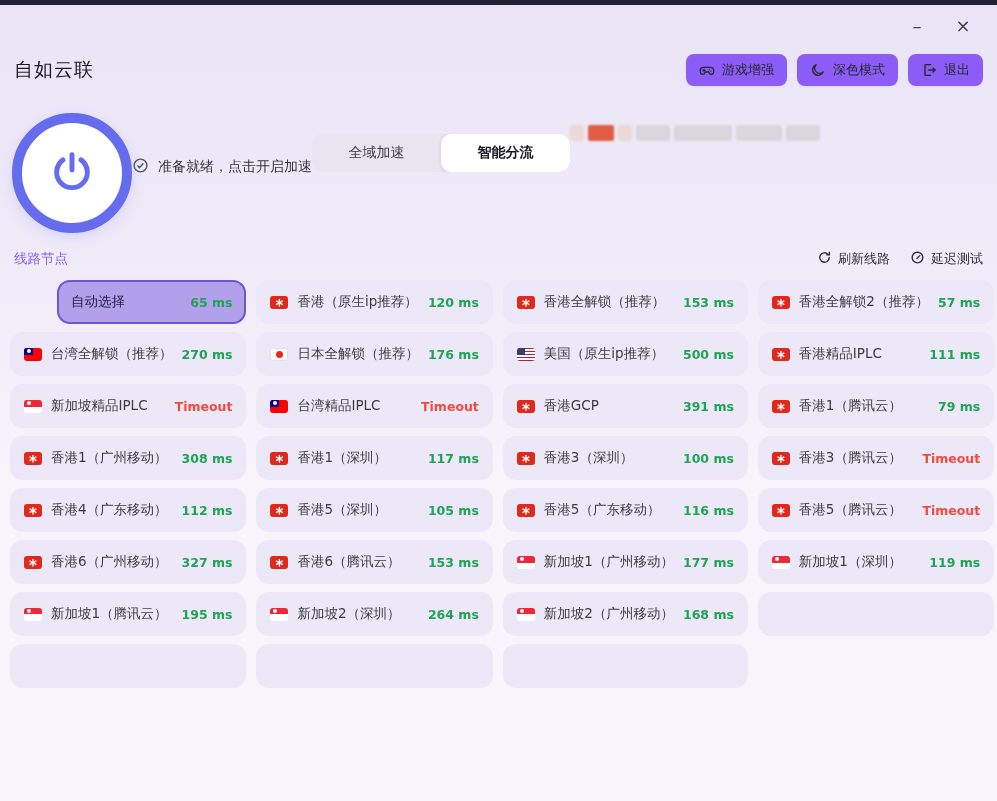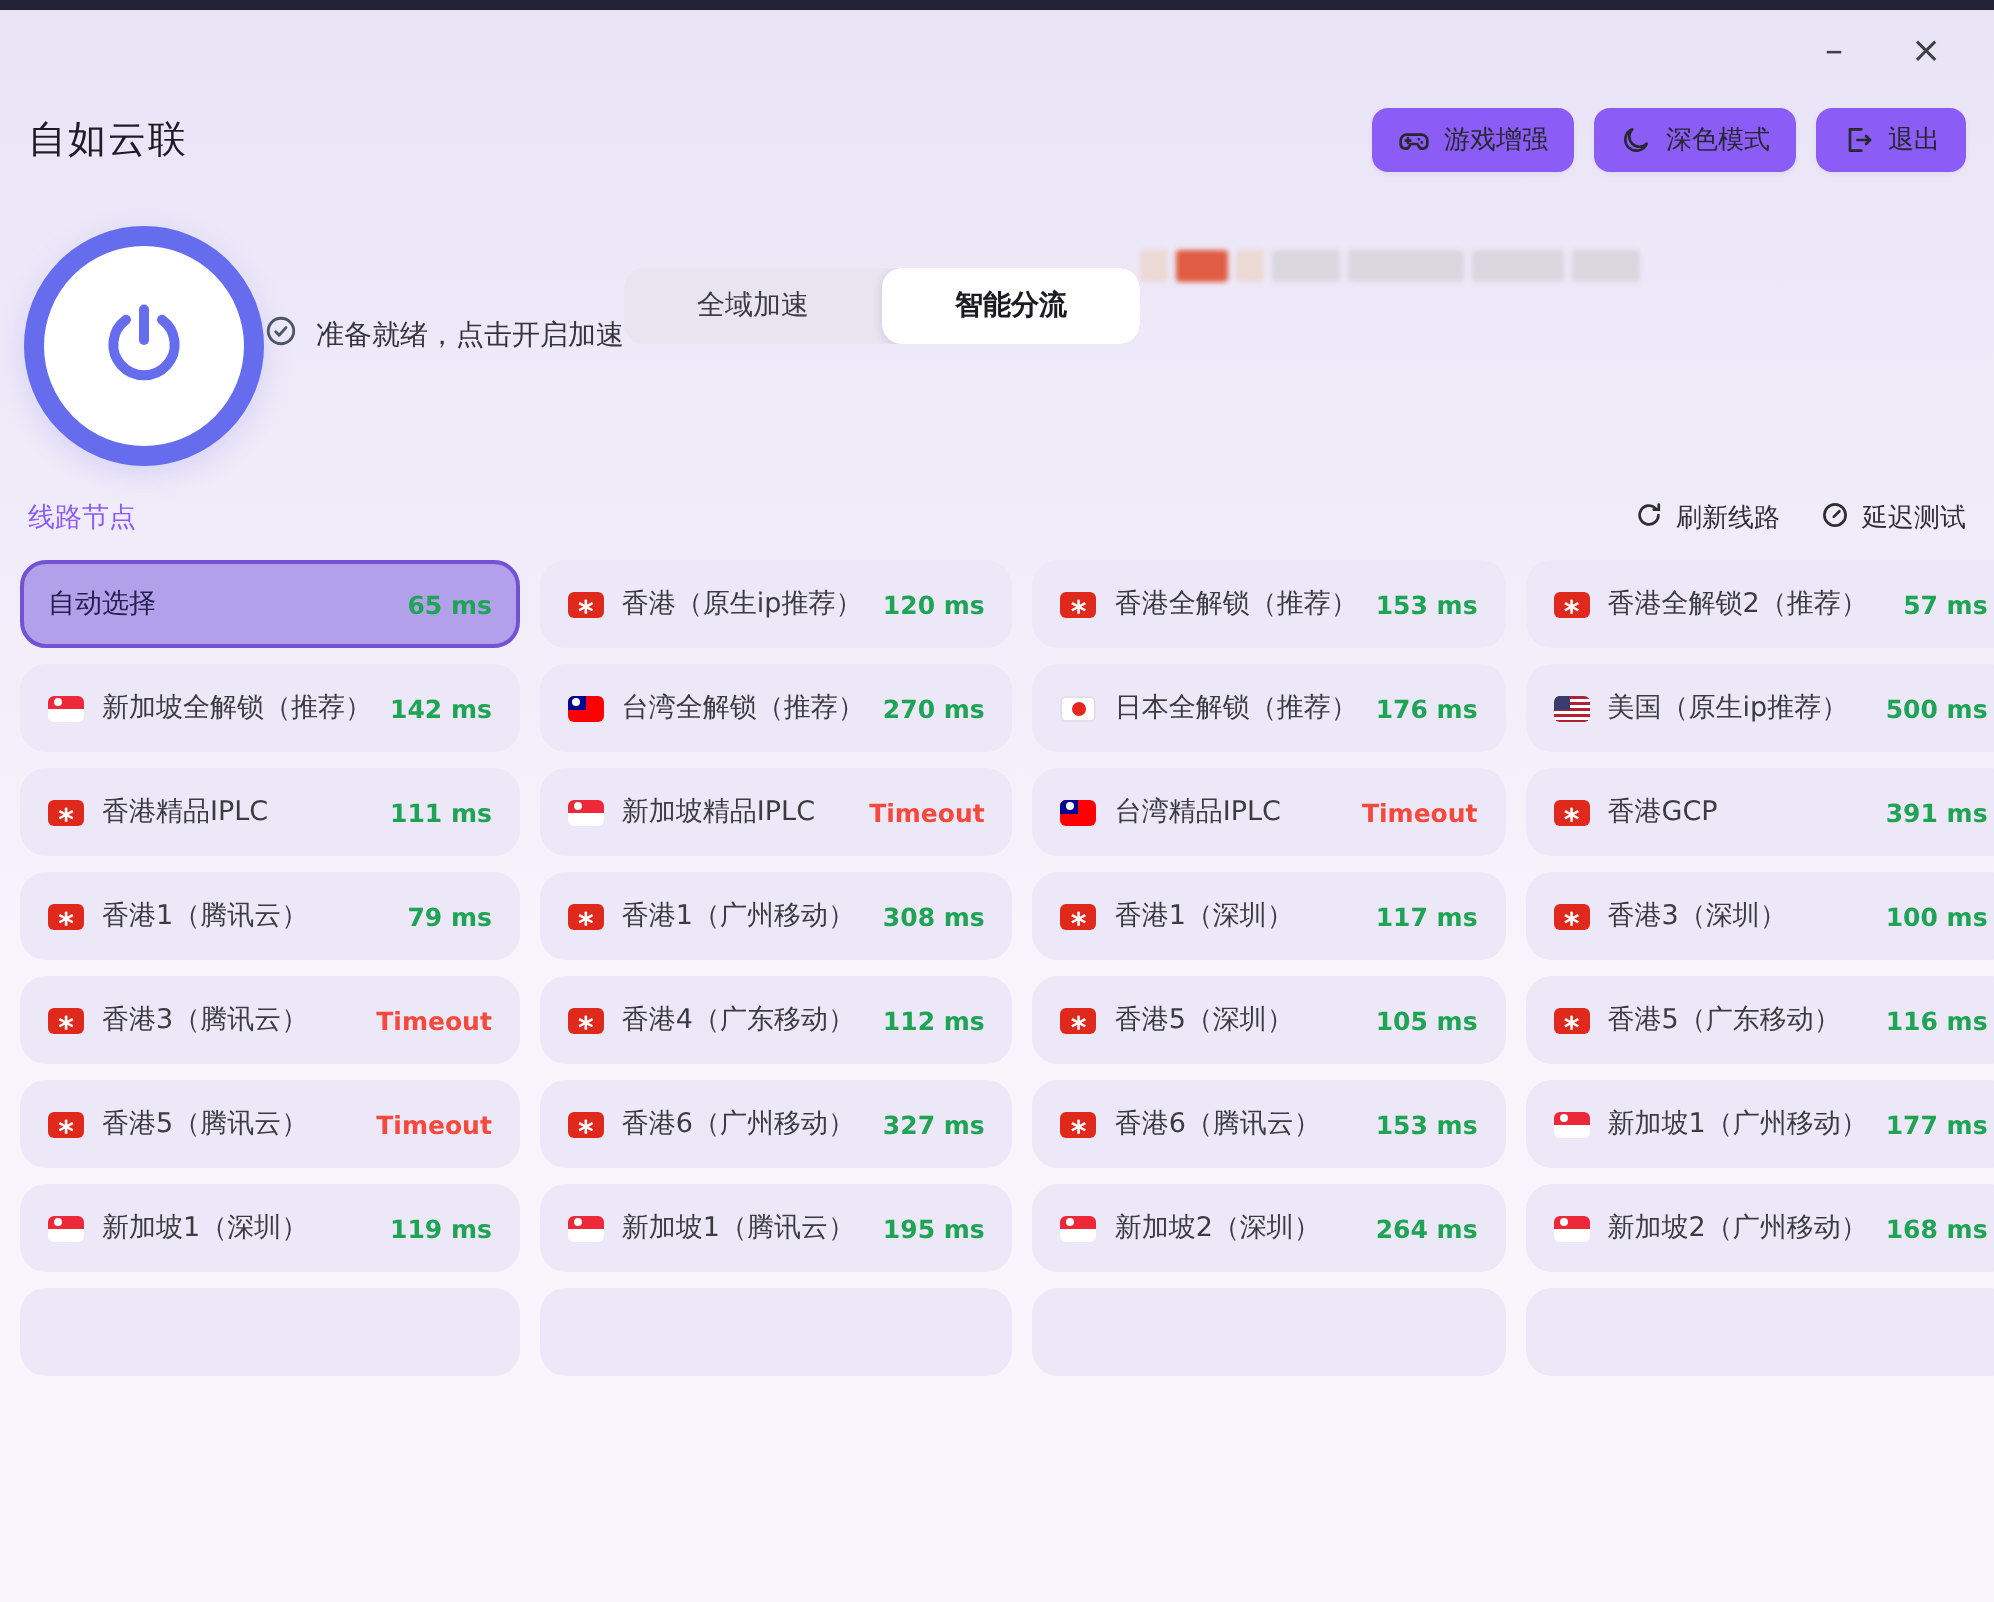--- a/index.html
+++ b/index.html
@@ -49,21 +49,21 @@
   .nodes-head { margin-top:14px; height:24px; display:flex; align-items:center; padding:0 14px; }
   .nodes-title { font-size:13.5px; color:#8b5cf6; }
   .nodes-tools { margin-left:auto; display:flex; gap:20px; }
   .tool-btn { display:flex; align-items:center; gap:6px; font-size:13px; color:#2e2e35;
               background:none; border:none; font-family:inherit; cursor:pointer; }
   .tool-btn svg { width:15px; height:15px; }
   .nodes-grid { margin-top:9px; display:grid; grid-template-columns:repeat(4,1fr);
                 gap:8px 10px; padding:0 10px; }
   .node-card { height:44px; display:flex; align-items:center; gap:9px; padding:0 12px;
                background:#ece8f7; border:2px solid transparent; border-radius:13px; cursor:pointer; }
-  .node-card.selected { background:var(--selected-bg,#b2a0eb); border-color:var(--selected-border,#7452d4); }
+  .node-card.selected { background:var(--selected-bg,#b2a0eb); border-color:var(--selected-border,#7452d4);margin-left:47px; }
   .node-card.selected .node-name { color:#26204e; }
   .node-card.stub { border-radius:13px; }
   .node-name { font-size:13.5px; color:#3b3b42; white-space:nowrap; overflow:hidden; flex:1; }
   .node-latency { font-size:12.5px; font-weight:bold; white-space:nowrap; }
   .node-latency.ok { color:var(--latency-ok,#1fa455); }
   .node-latency.timeout { color:var(--latency-timeout,#f4493d); }
   
   .flag { width:18px; height:13px; border-radius:3px; flex:none; position:relative; overflow:hidden;
           display:flex; align-items:center; justify-content:center; }
   .flag-hk { background:#e0291d; }
@@ -187,25 +187,20 @@
     <span class="flag flag-hk"></span>
     <span class="node-name">香港全解锁（推荐）</span>
     <span class="node-latency ok">153 ms</span>
   </div>
     <div class="node-card">
     <span class="flag flag-hk"></span>
     <span class="node-name">香港全解锁2（推荐）</span>
     <span class="node-latency ok">57 ms</span>
   </div>
     <div class="node-card">
-    <span class="flag flag-sg"></span>
-    <span class="node-name">新加坡全解锁（推荐）</span>
-    <span class="node-latency ok">142 ms</span>
-  </div>
-    <div class="node-card">
     <span class="flag flag-tw"></span>
     <span class="node-name">台湾全解锁（推荐）</span>
     <span class="node-latency ok">270 ms</span>
   </div>
     <div class="node-card">
     <span class="flag flag-jp"></span>
     <span class="node-name">日本全解锁（推荐）</span>
     <span class="node-latency ok">176 ms</span>
   </div>
     <div class="node-card">

